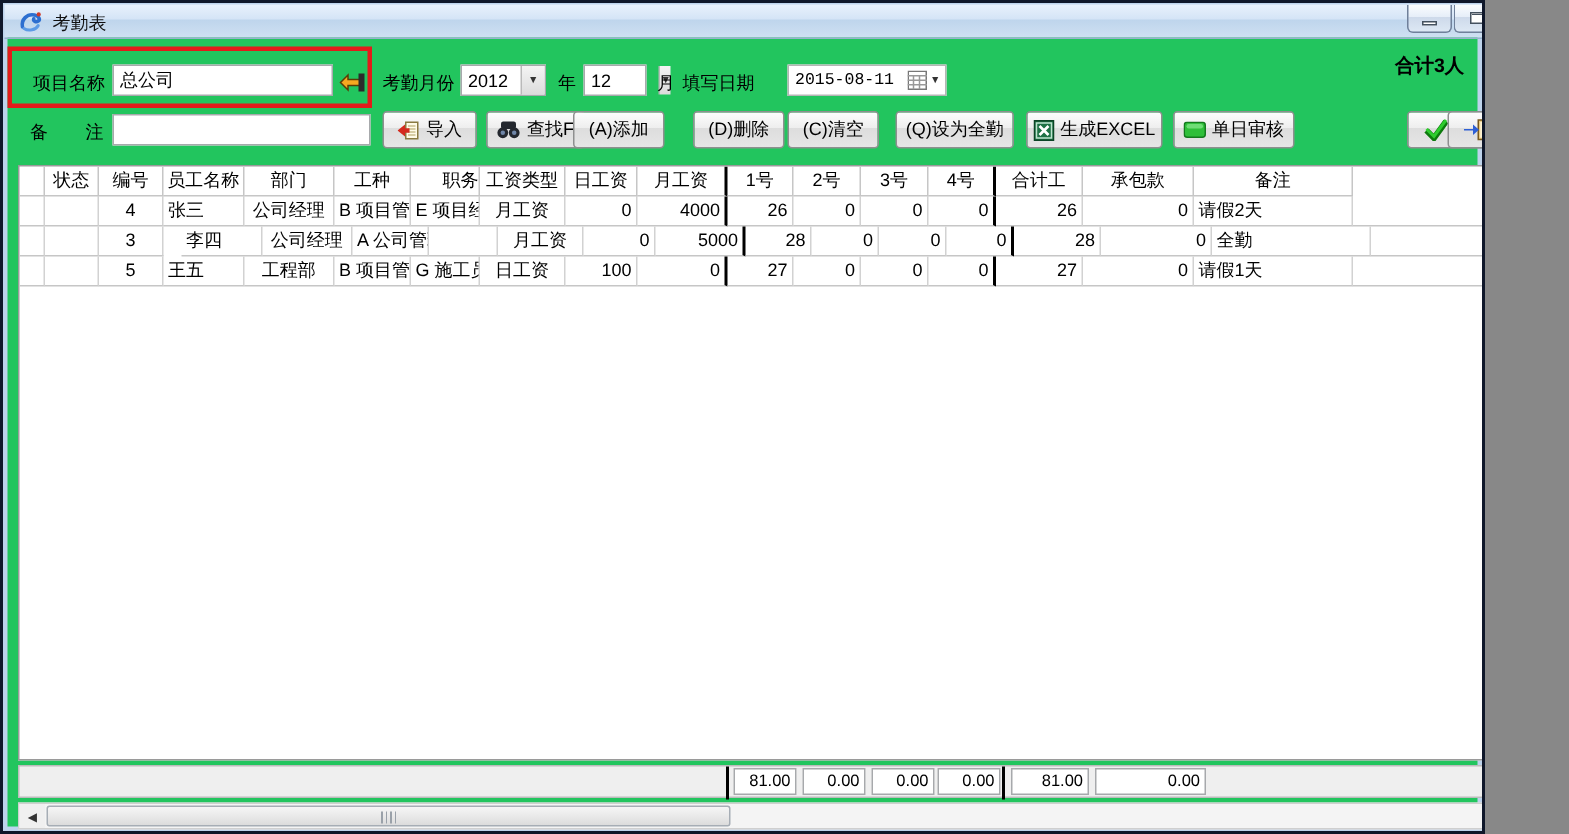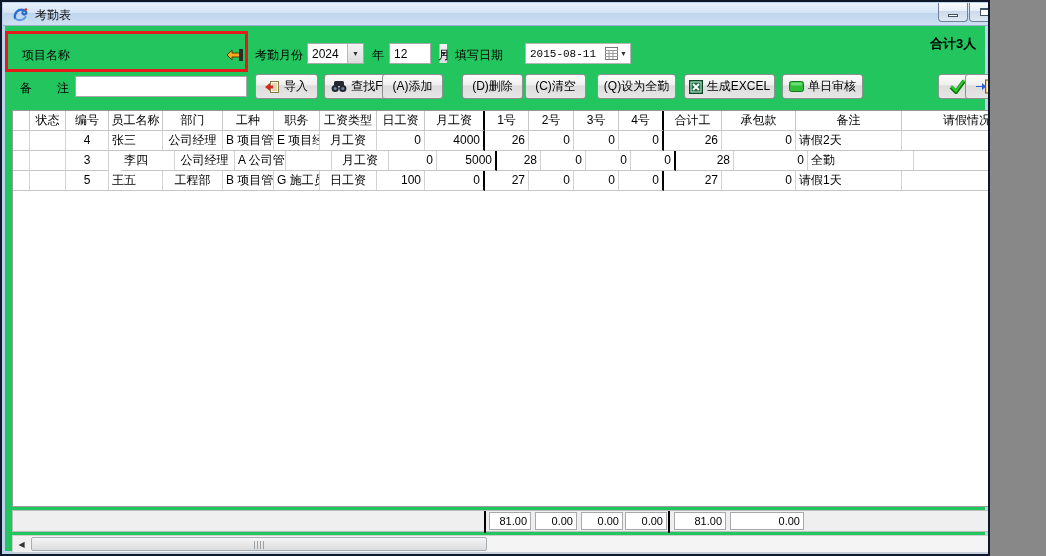--- a/index.html
+++ b/index.html
@@ -89,28 +89,29 @@
         </div>
       <div class="winbtn close">
           <span class="glyph-close">✕</span>
         </div>
     </div>
   </div>
 
   <div class="redbox"></div>
 
   <span class="lbl" style="left:20px; top:45px;">项目名称</span>
+  <input class="textbox" style="left: 73px; top: 41px; width: 147px; height: 21px;" value="总公司">
   <svg style="position:absolute; left:223px; top:43px;" width="19" height="17" viewBox="0 0 19 17">
     <path d="M1 8 h8 v-3 l5 5 -5 5 v-3 h-8 z" fill="#f6a821" stroke="#5a3c06" stroke-width="1" transform="scale(-1,1) translate(-16,0)"></path>
     <rect x="14" y="4" width="4" height="12" fill="#2b2b2b"></rect>
   </svg>
 
   <span class="lbl" style="left:253px; top:45px;">考勤月份</span>
   <div class="combo" style="left:305px; top:41px; width:57px; height:21px;">
-    <span class="combo-val">2024</span>
+    <span class="combo-val">2012</span>
     <span class="combo-btn">
         <span class="arr">▼</span>
       </span>
   </div>
   <span class="lbl" style="left:370px; top:45px;">年</span>
   <div class="combo" style="left:387px; top:41px; width:42px; height:21px;gap:32px;">
     <span class="combo-val">12</span>
     <span class="combo-btn">
         <span class="arr">▼</span>
       </span>
@@ -201,32 +202,31 @@
   </div>
 
   <div id="grid">
     <div id="thead">
         <div class="th" style="width: 17px;"></div>
         <div class="th" style="width: 36px;">状态</div>
         <div class="th" style="width: 43px;">编号</div>
         <div class="th" style="width: 54px;">员工名称</div>
         <div class="th" style="width: 60px;">部门</div>
         <div class="th" style="width: 51px;">工种</div>
-        <div class="th" style="width: 46px;">职务</div>
+        <div class="th" style="width: 46px; text-align: right;">职务</div>
         <div class="th" style="width: 57px;">工资类型</div>
         <div class="th" style="width: 48px;">日工资</div>
         <div class="th thick" style="width: 60px;">月工资</div>
         <div class="th" style="width: 44px;">1号</div>
         <div class="th" style="width: 45px;">2号</div>
         <div class="th" style="width: 45px;">3号</div>
         <div class="th thick" style="width: 45px;">4号</div>
         <div class="th" style="width: 58px;">合计工</div>
         <div class="th" style="width: 74px;">承包款</div>
         <div class="th" style="width: 106px;">备注</div>
-        <div class="th" style="width: 131px;">请假情况</div>
       </div>
     <div id="tbody">
         <div class="tr">
           <div class="td center" style="width: 17px;"></div>
           <div class="td center" style="width: 36px;"></div>
           <div class="td center" style="width: 43px;">4</div>
           <div class="td left" style="width: 54px;">张三</div>
           <div class="td center" style="width: 60px;">公司经理</div>
           <div class="td left" style="width: 51px;">B 项目管理</div>
           <div class="td left" style="width: 46px;">E 项目经理</div>

